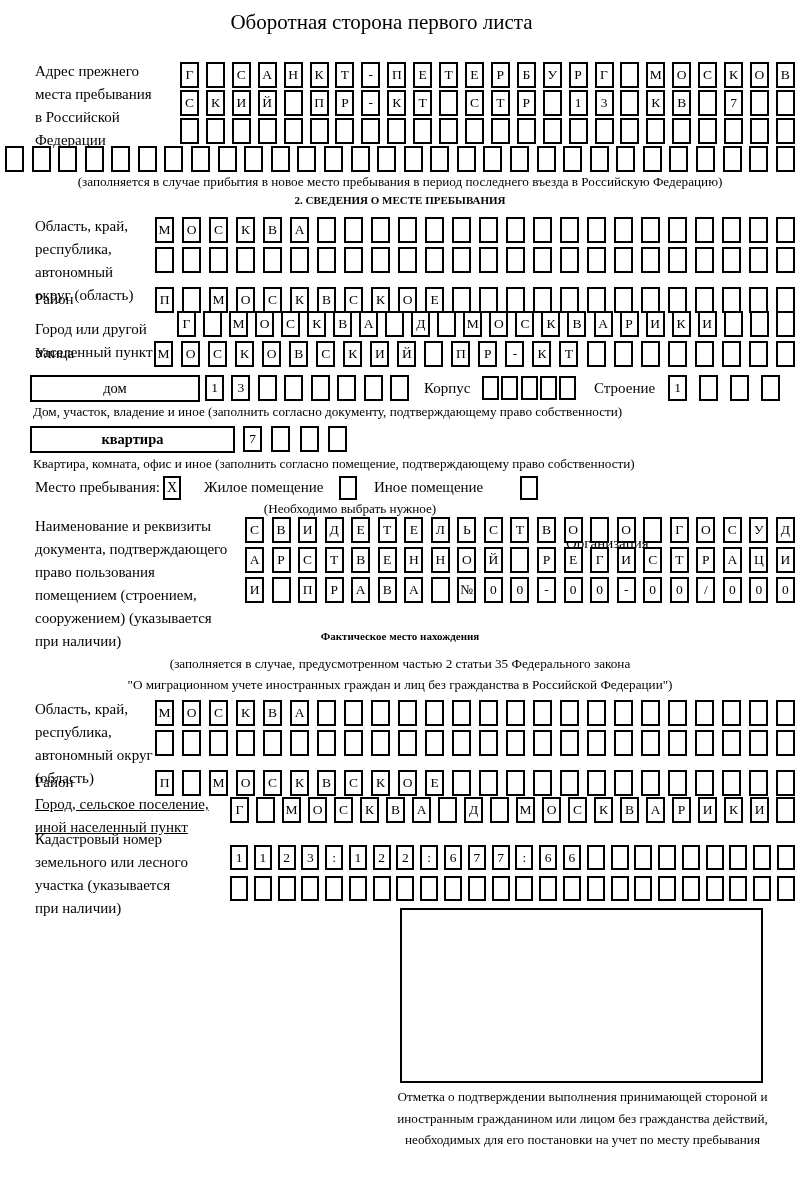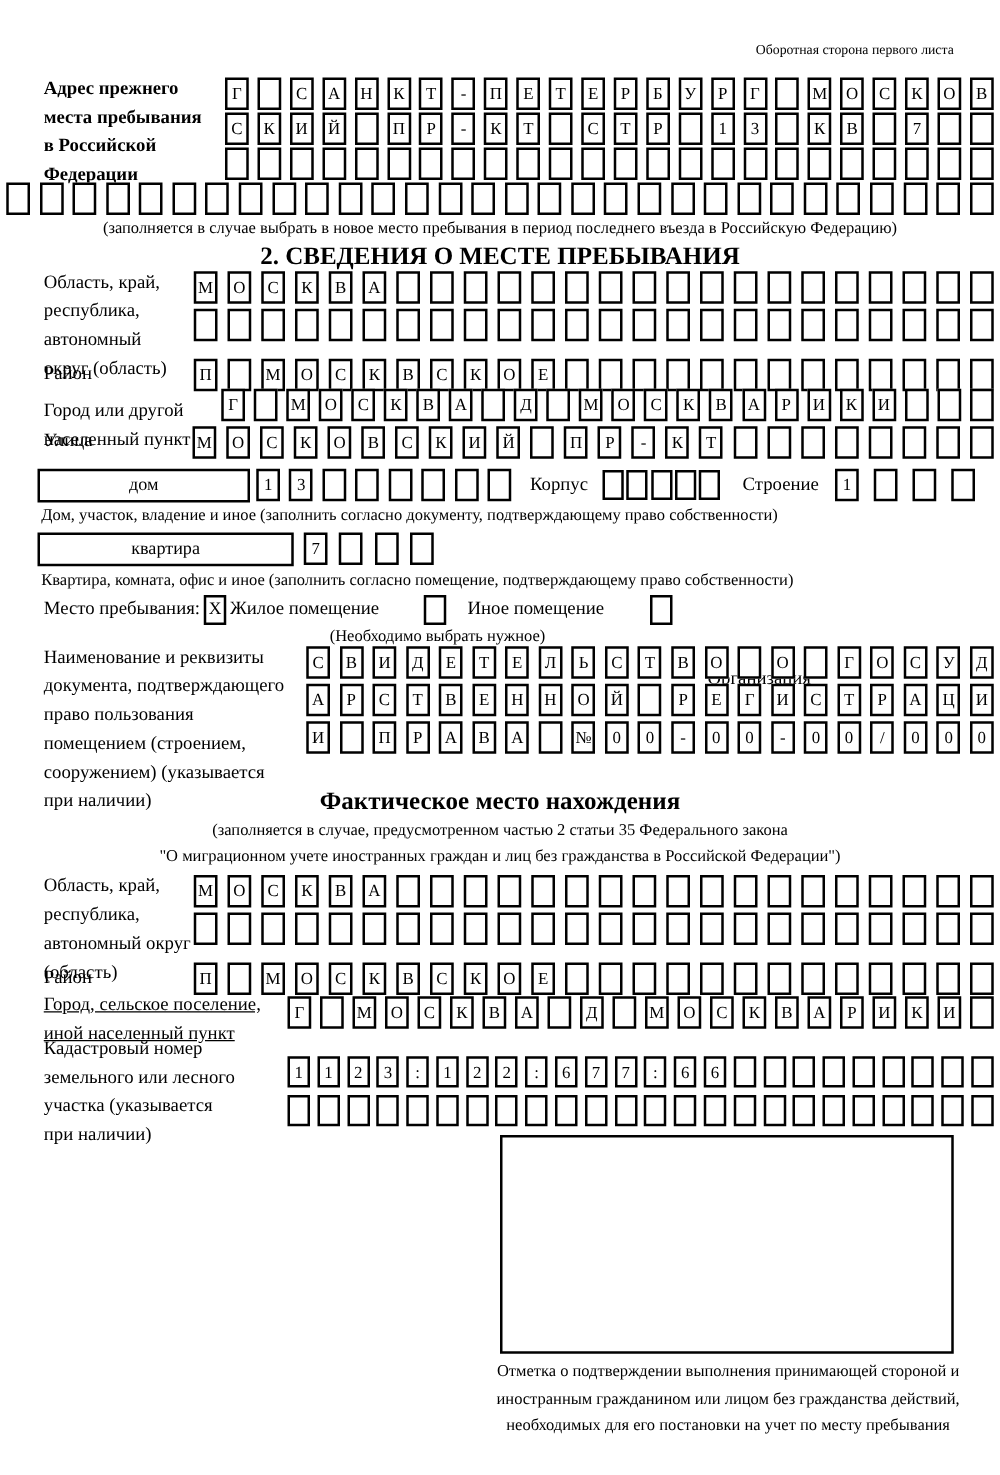--- a/index.html
+++ b/index.html
@@ -5,21 +5,21 @@
   html,body{margin:0;padding:0;background:#ffffff;}
   body{
     width:800px;height:1180px;position:relative;
     font-family:"Liberation Serif","DejaVu Serif",serif;
     color:#000;
   }
   .abs{position:absolute;}
   .label{font-size:15px;line-height:23px;white-space:pre-line;}
   .caption{font-size:13.2px;}
   .center{text-align:center;width:800px;left:0;}
-  .heading{font-weight:bold;font-size:20px;}
+  .heading{font-weight:bold;font-size:11px;}
   .boxrow{display:flex;justify-content:space-between;}
   .cell{
     box-sizing:border-box;flex:0 0 auto;width:19px;height:26px;
     border:2px solid #000;display:flex;align-items:center;justify-content:center;
     font-size:13.5px;background:#fff;
   }
   .k .cell{width:18px;height:25px;}
   .sm .cell{width:17px;height:24px;}
   .widebox{
     box-sizing:border-box;border:2px solid #000;height:27px;
@@ -27,23 +27,23 @@
   }
   .chk{
     box-sizing:border-box;width:18px;height:24px;border:2px solid #000;
     display:flex;align-items:center;justify-content:center;font-size:14px;background:#fff;
   }
   .stamp{box-sizing:border-box;border:2px solid #000;background:#fff;}
 </style>
 </head>
 <body>
 
-<div class="abs" style="top:34px;left:0;width:763px;text-align:right;font-size:11px;">Оборотная сторона первого листа</div>
-
-<div class="abs label" style="top:60px;left:35px;width:150px;font-weight:bold;">Адрес прежнего
+<div class="abs" style="top:10px;left:0;width:763px;text-align:center;font-size:21px;">Оборотная сторона первого листа</div>
+
+<div class="abs label" style="top:60px;left:35px;width:150px;">Адрес прежнего
 места пребывания
 в Российской
 Федерации</div>
 <div class="abs boxrow" style="top:62px;left:180px;width:615px;">
     <span class="cell">Г</span>
     <span class="cell"></span>
     <span class="cell">С</span>
     <span class="cell">А</span>
     <span class="cell">Н</span>
     <span class="cell">К</span>
@@ -143,21 +143,21 @@
     <span class="cell"></span>
     <span class="cell"></span>
     <span class="cell"></span>
     <span class="cell"></span>
     <span class="cell"></span>
     <span class="cell"></span>
     <span class="cell"></span>
     <span class="cell"></span>
     <span class="cell"></span>
   </div>
-<div class="abs caption center" style="top:174px;">(заполняется в случае выбрать в новое место пребывания в период последнего въезда в Российскую Федерацию)</div>
+<div class="abs caption center" style="top:174px;">(заполняется в случае прибытия в новое место пребывания в период последнего въезда в Российскую Федерацию)</div>
 
 <div class="abs heading center" style="top:194px;">2. СВЕДЕНИЯ О МЕСТЕ ПРЕБЫВАНИЯ</div>
 
 <div class="abs label" style="top:215px;left:35px;width:150px;">Область, край,
 республика,
 автономный
 округ (область)</div>
 <div class="abs boxrow" style="top:217px;left:155px;width:640px;">
     <span class="cell">М</span>
     <span class="cell">О</span>
@@ -317,32 +317,32 @@
   </div>
 <div class="abs label" style="top:377px;left:594px;">Строение</div>
 <div class="abs boxrow" style="top:375px;left:668px;width:112px;">
     <span class="cell">1</span>
     <span class="cell"></span>
     <span class="cell"></span>
     <span class="cell"></span>
   </div>
 <div class="abs caption" style="top:404px;left:33px;text-align:center;">Дом, участок, владение и иное (заполнить согласно документу, подтверждающему право собственности)</div>
 
-<div class="abs widebox" style="top:426px;left:30px;width:205px;">квартира</div>
+<div class="abs widebox" style="top:426px;left:30px;width:205px;font-weight:bold;">квартира</div>
 <div class="abs boxrow" style="top:426px;left:243px;width:104px;">
     <span class="cell">7</span>
     <span class="cell"></span>
     <span class="cell"></span>
     <span class="cell"></span>
   </div>
 <div class="abs caption" style="top:456px;left:33px;">Квартира, комната, офис и иное (заполнить согласно помещение, подтверждающему право собственности)</div>
 
 <div class="abs label" style="top:476px;left:35px;">Место пребывания:</div>
 <div class="abs chk" style="top:476px;left:163px;">X</div>
-<div class="abs label" style="top:476px;left:184px;">Жилое помещение</div>
+<div class="abs label" style="top:476px;left:204px;">Жилое помещение</div>
 <div class="abs chk" style="top:476px;left:339px;"></div>
 <div class="abs label" style="top:476px;left:374px;">Иное помещение</div>
 <div class="abs chk" style="top:476px;left:520px;"></div>
 <div class="abs label" style="top:496px;left:566px;margin-top:36px;">Организация</div>
 <div class="abs caption" style="top:501px;left:150px;width:400px;text-align:center;">(Необходимо выбрать нужное)</div>
 
 <div class="abs label" style="top:515px;left:35px;width:205px;">Наименование и реквизиты
 документа, подтверждающего
 право пользования
 помещением (строением,

